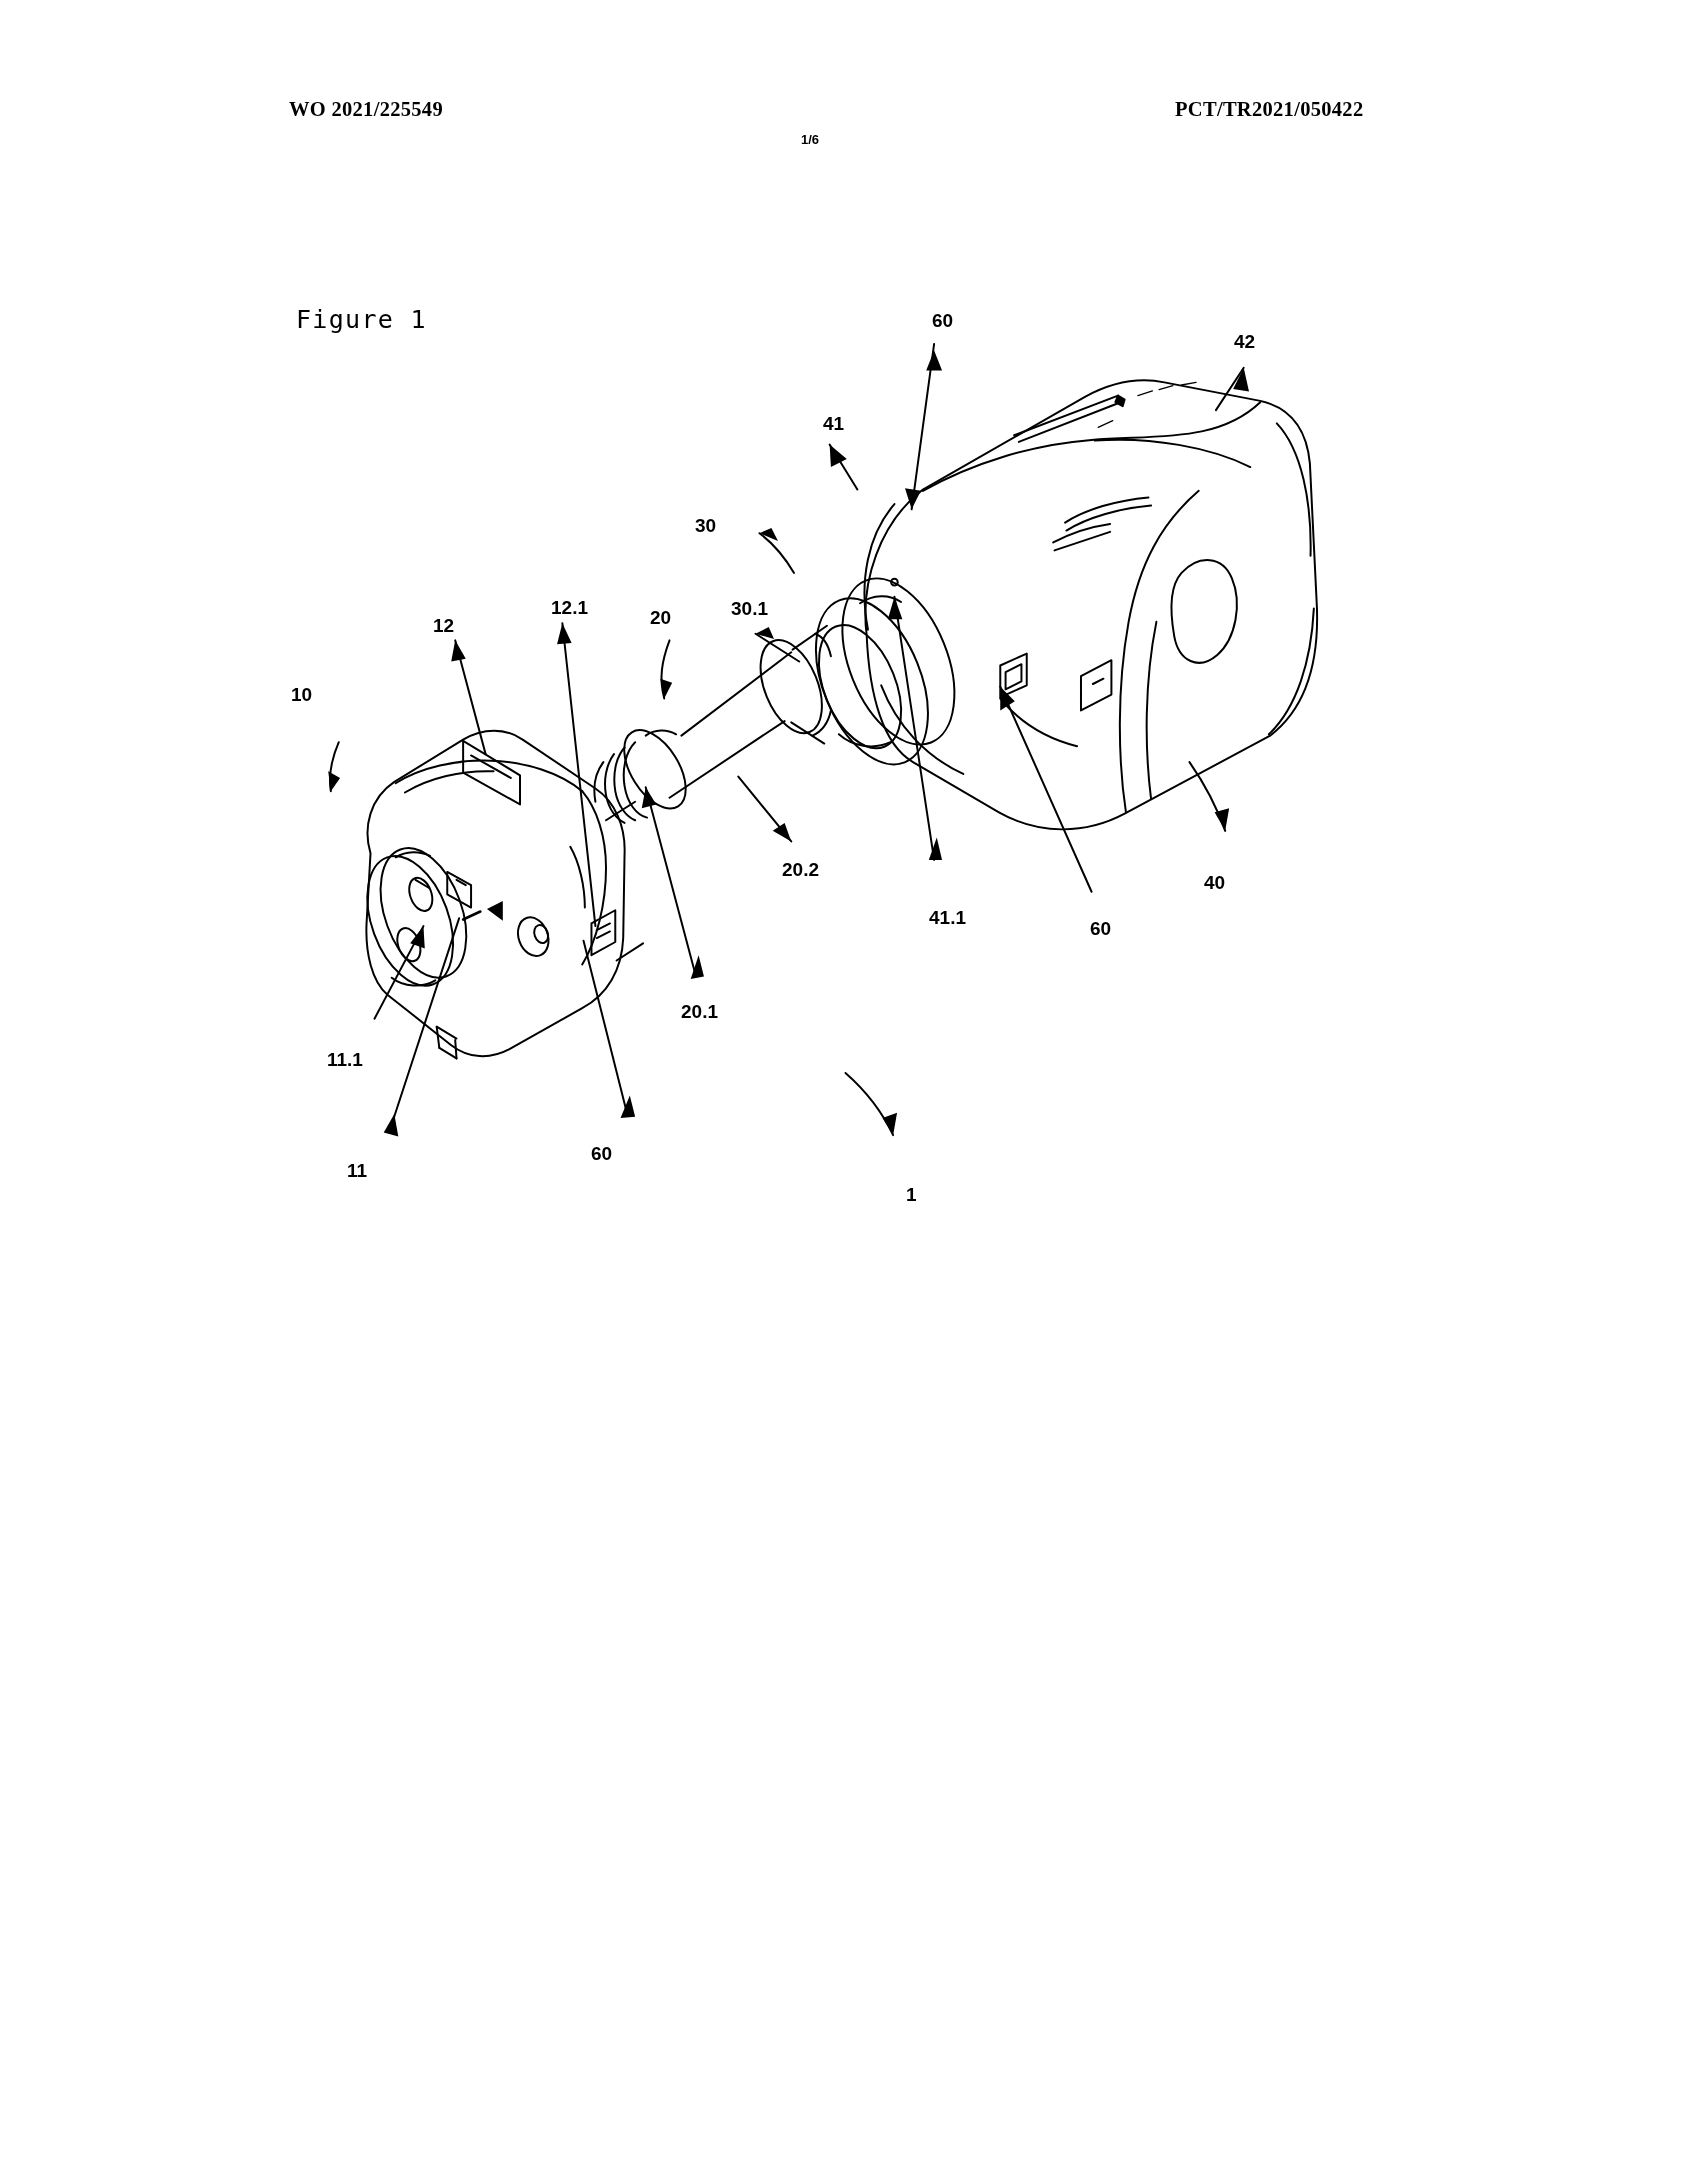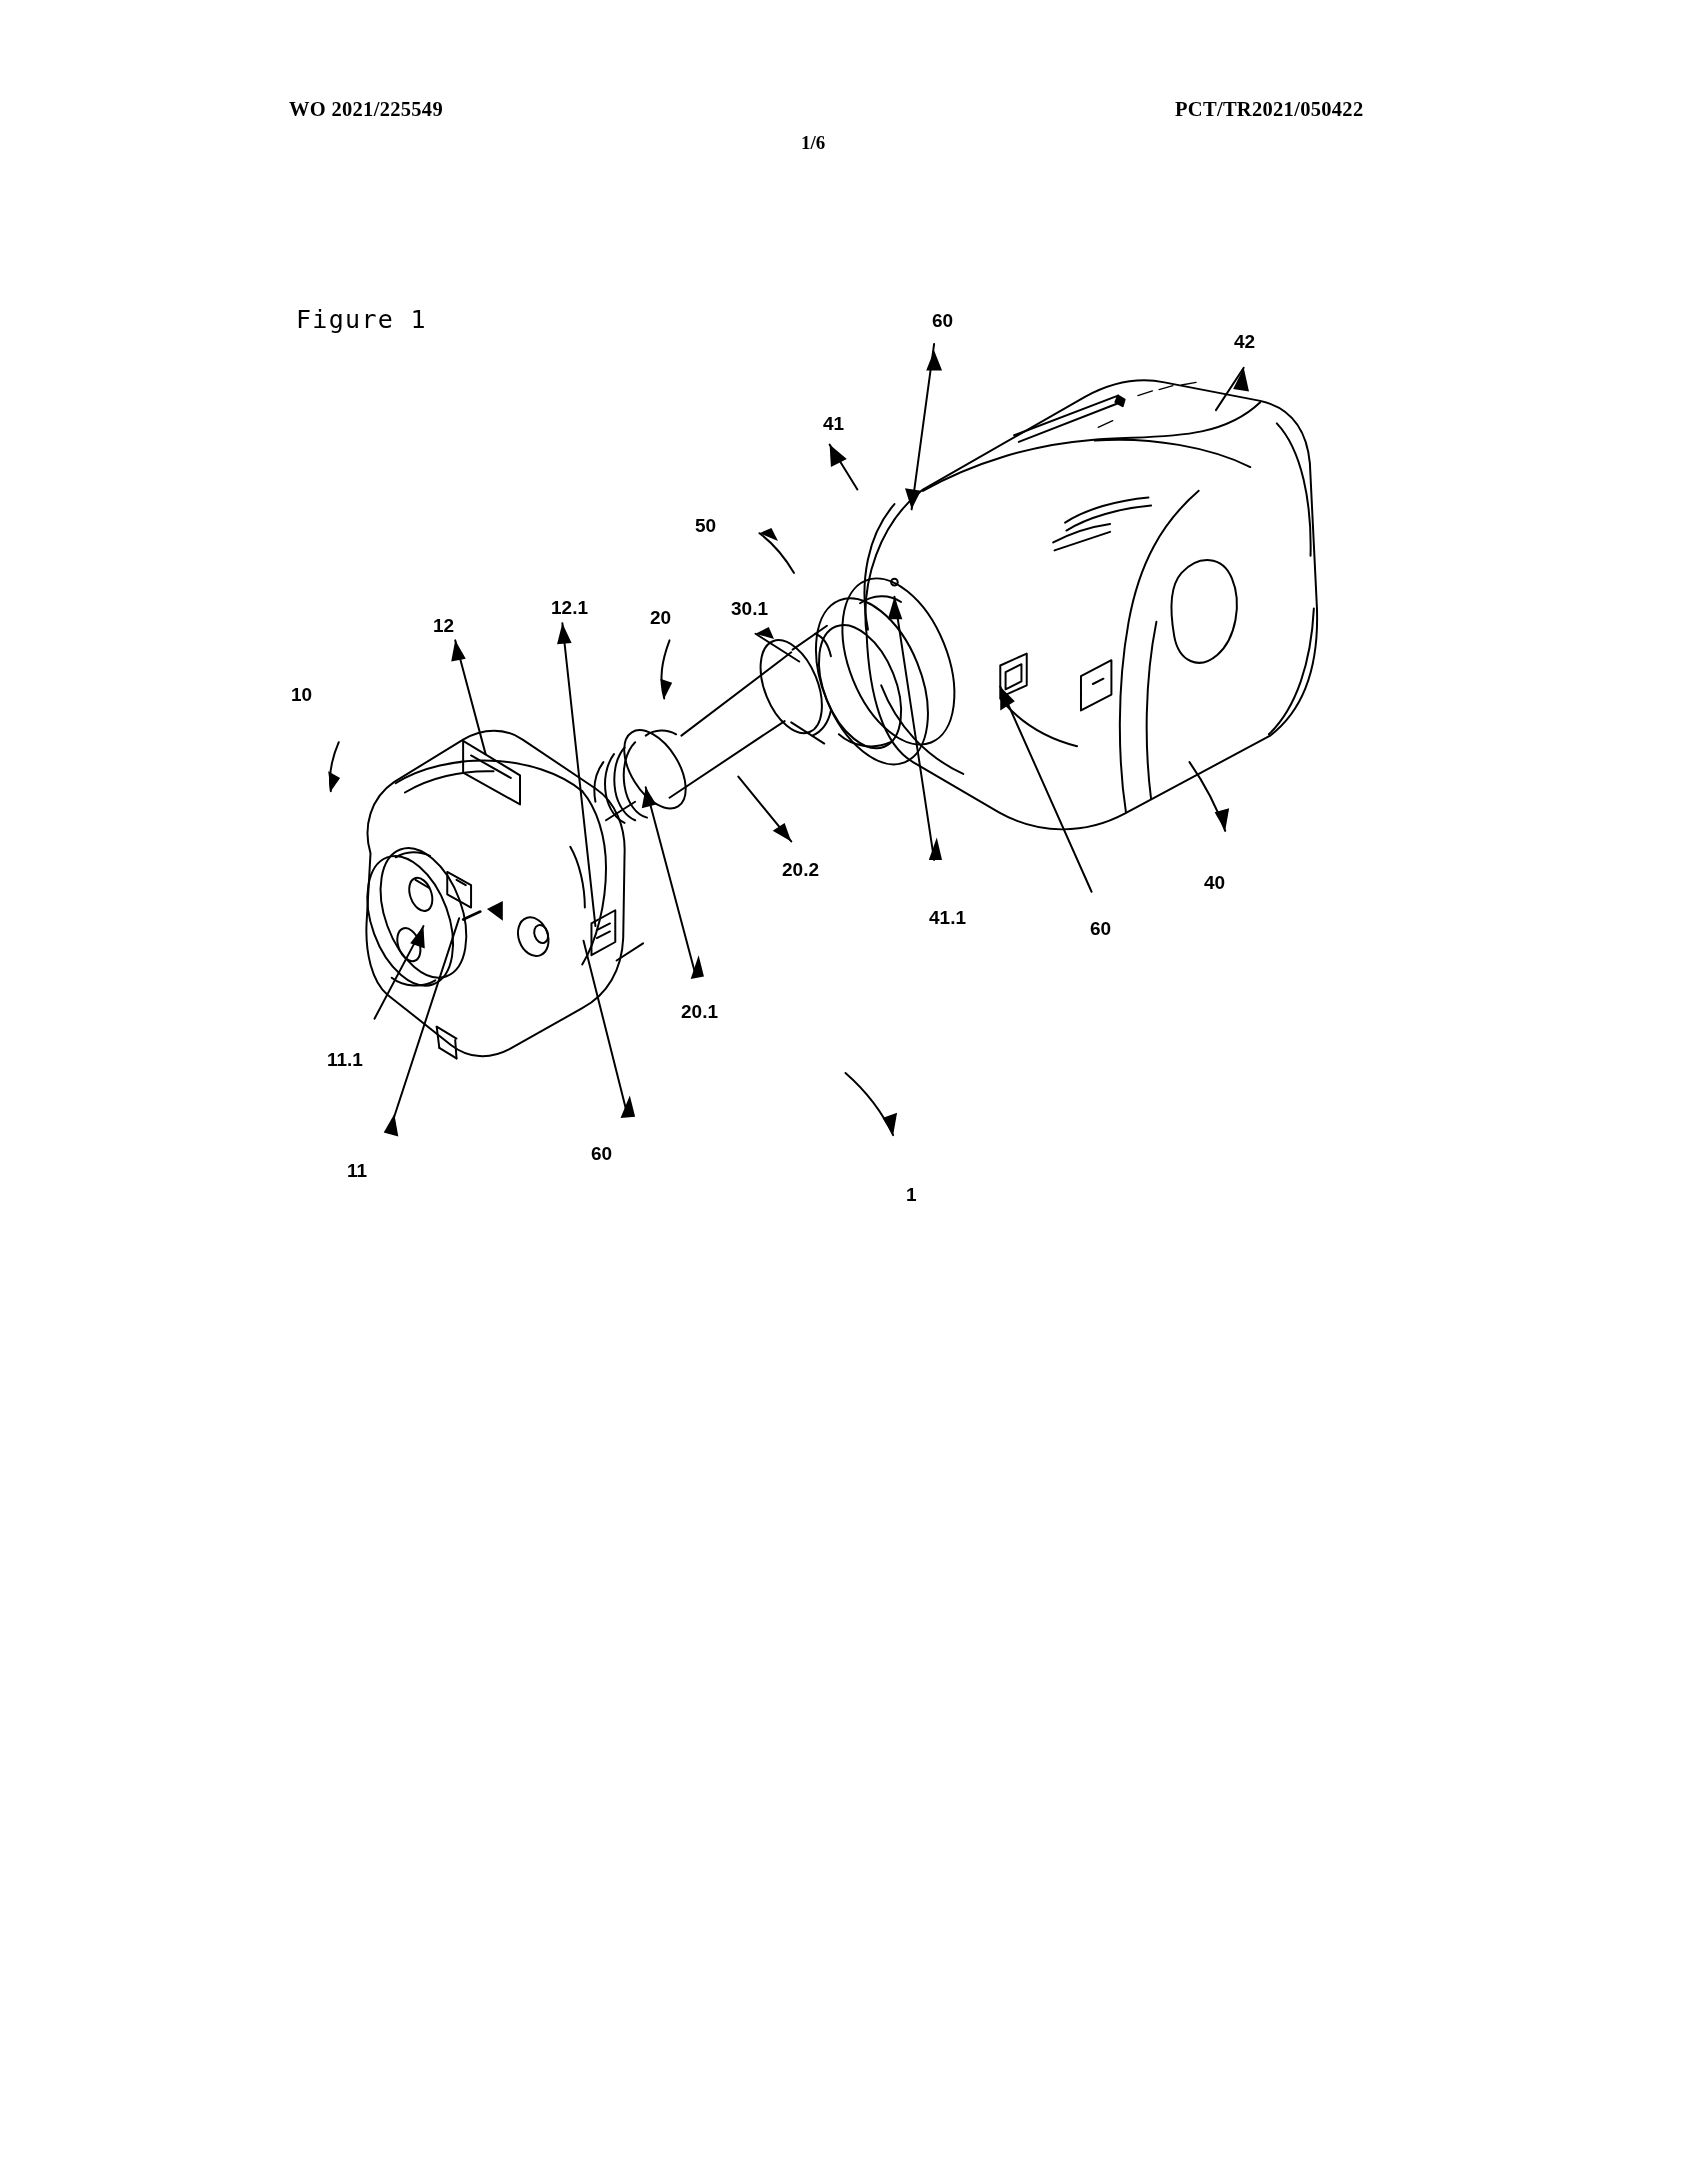--- a/index.html
+++ b/index.html
@@ -41,23 +41,23 @@
     font-weight: bold;
     font-size: 20.5px;
     letter-spacing: 0.3px;
     white-space: nowrap;
     margin-left: 30px;
   }
   .hdr-page {
     position: absolute;
     left: 801px;
     top: 132px;
-    font-family: Liberation Serif, serif;
+    font-family: Liberation Sans, sans-serif;
     font-weight: bold;
-    font-size: 19px;
+    font-size: 13px;
     white-space: nowrap;
   }
   
   .fig-label {
     position: absolute;
     left: 296px;
     top: 305px;
     font-family: "DejaVu Sans Mono", monospace;
     font-size: 25px;
     letter-spacing: 1.3px;
@@ -297,21 +297,21 @@
 
         <path d="M1278,1622 C1310,1650 1334,1682 1350,1716"></path>
         <path d="M1350,1716 L1334,1690 L1356,1682 Z" fill="#000" stroke="none"></path>
       </g>
     </g>
   </svg>
 
   <div class="ref" style="left:932px; top:310px;">60</div>
   <div class="ref" style="left:1234px; top:331px;text-align:right;">42</div>
   <div class="ref" style="left:823px; top:413px;">41</div>
-  <div class="ref" style="left:695px; top:515px;">50</div>
+  <div class="ref" style="left:695px; top:515px;">30</div>
   <div class="ref" style="left:551px;  top:597px;">12.1</div>
   <div class="ref" style="left:650px;  top:607px;">20</div>
   <div class="ref" style="left:731px; top:598px;">30.1</div>
   <div class="ref" style="left:433px;  top:615px;">12</div>
   <div class="ref" style="left:291px;  top:684px;">10</div>
   <div class="ref" style="left:782px; top:859px;">20.2</div>
   <div class="ref" style="left:929px; top:883px;margin-top:24px;">41.1</div>
   <div class="ref" style="left:1204px; top:852px;margin-top:20px;">40</div>
   <div class="ref" style="left:1090px; top:918px;">60</div>
   <div class="ref" style="left:681px; top:1001px;">20.1</div>

